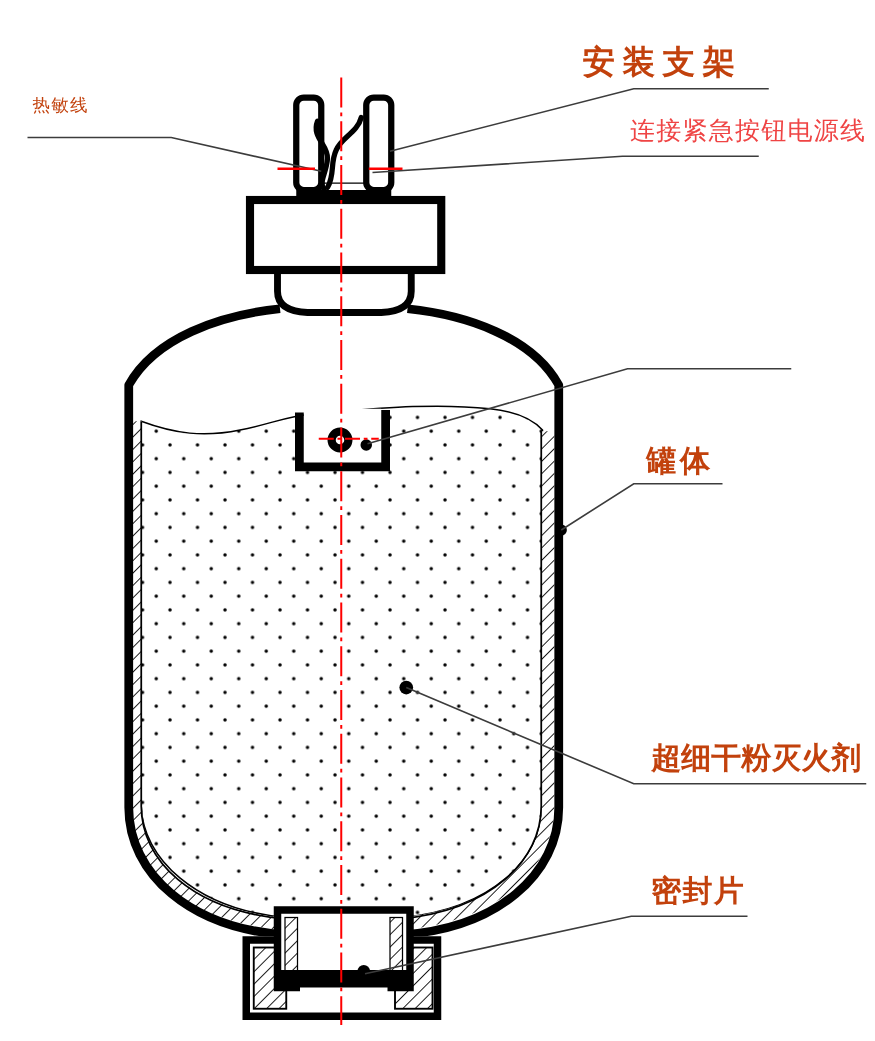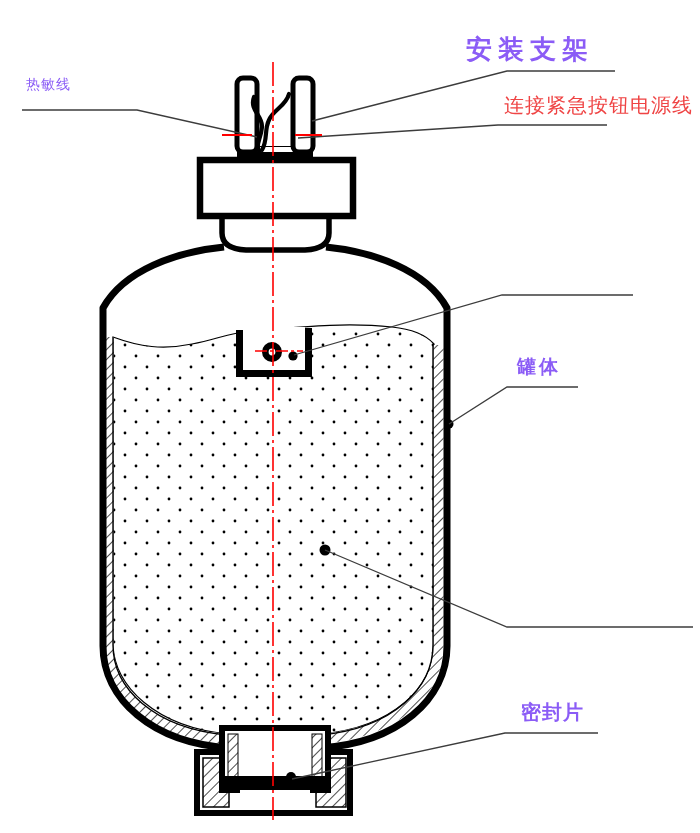--- a/index.html
+++ b/index.html
@@ -1,28 +1,28 @@
 <!DOCTYPE html>
 <html><head>
 <meta charset="utf-8">
 <style>
   html,body{margin:0;padding:0;background:#ffffff;}
   #canvas{position:relative;width:700px;height:833px;background:#ffffff;overflow:hidden;
           font-family:"Liberation Sans",sans-serif;}
   #drawing{position:absolute;left:0;top:0;}
-  .label{position:absolute;white-space:nowrap;color:#8b5cf6;line-height:1.1;}
+  .label{position:absolute;white-space:nowrap;color:#c2410c;line-height:1.1;}
   .label.calli{font-family:"Liberation Serif","DejaVu Serif",serif;font-weight:700;}
   .label.plain{font-family:"Liberation Sans","DejaVu Sans",sans-serif;font-weight:400;}
   .lbl-thermal{left:26px;top:77px;font-size:14px;letter-spacing:1px;}
   .lbl-bracket{left:466px;top:36px;font-size:26px;letter-spacing:6px;}
   .lbl-cable{left:504px;top:94px;font-size:20px;letter-spacing:1px;color:#ef4444;}
   .lbl-gas{left:500px;top:261px;font-size:24px;letter-spacing:2px;}
-  .lbl-tank{left:517px;top:357px;font-size:19px;letter-spacing:3px;}
+  .lbl-tank{left:517px;top:357px;font-size:24px;letter-spacing:3px;}
   .lbl-powder{left:521px;top:594px;font-size:24px;letter-spacing:0px;}
-  .lbl-seal{left:521px;top:701px;font-size:20px;letter-spacing:1px;}
+  .lbl-seal{left:521px;top:701px;font-size:24px;letter-spacing:1px;}
 </style>
 </head>
 <body>
 
 <div id="canvas">
 
   <svg id="drawing" width="700" height="833" viewBox="0 0 700 833" xmlns="http://www.w3.org/2000/svg">
     <defs>
       <pattern id="dots" width="22" height="22" patternUnits="userSpaceOnUse">
         <circle cx="4" cy="4" r="1.4" fill="#000"></circle>
@@ -111,14 +111,15 @@
       <line x1="222" y1="135" x2="252" y2="135" stroke-width="2"></line>
       <line x1="295" y1="135" x2="322" y2="135" stroke-width="2"></line>
       <line x1="255" y1="351" x2="303" y2="351" stroke-width="1.6" stroke-dasharray="12 3 3 3"></line>
     </g>
   </svg>
 
   <div class="label plain lbl-thermal">热敏线</div>
   <div class="label calli lbl-bracket">安装支架</div>
   <div class="label plain lbl-cable">连接紧急按钮电源线</div>
   <div class="label calli lbl-tank">罐体</div>
+  <div class="label calli lbl-powder">超细干粉灭火剂</div>
   <div class="label calli lbl-seal">密封片</div>
 </div>
 
 </body></html>

